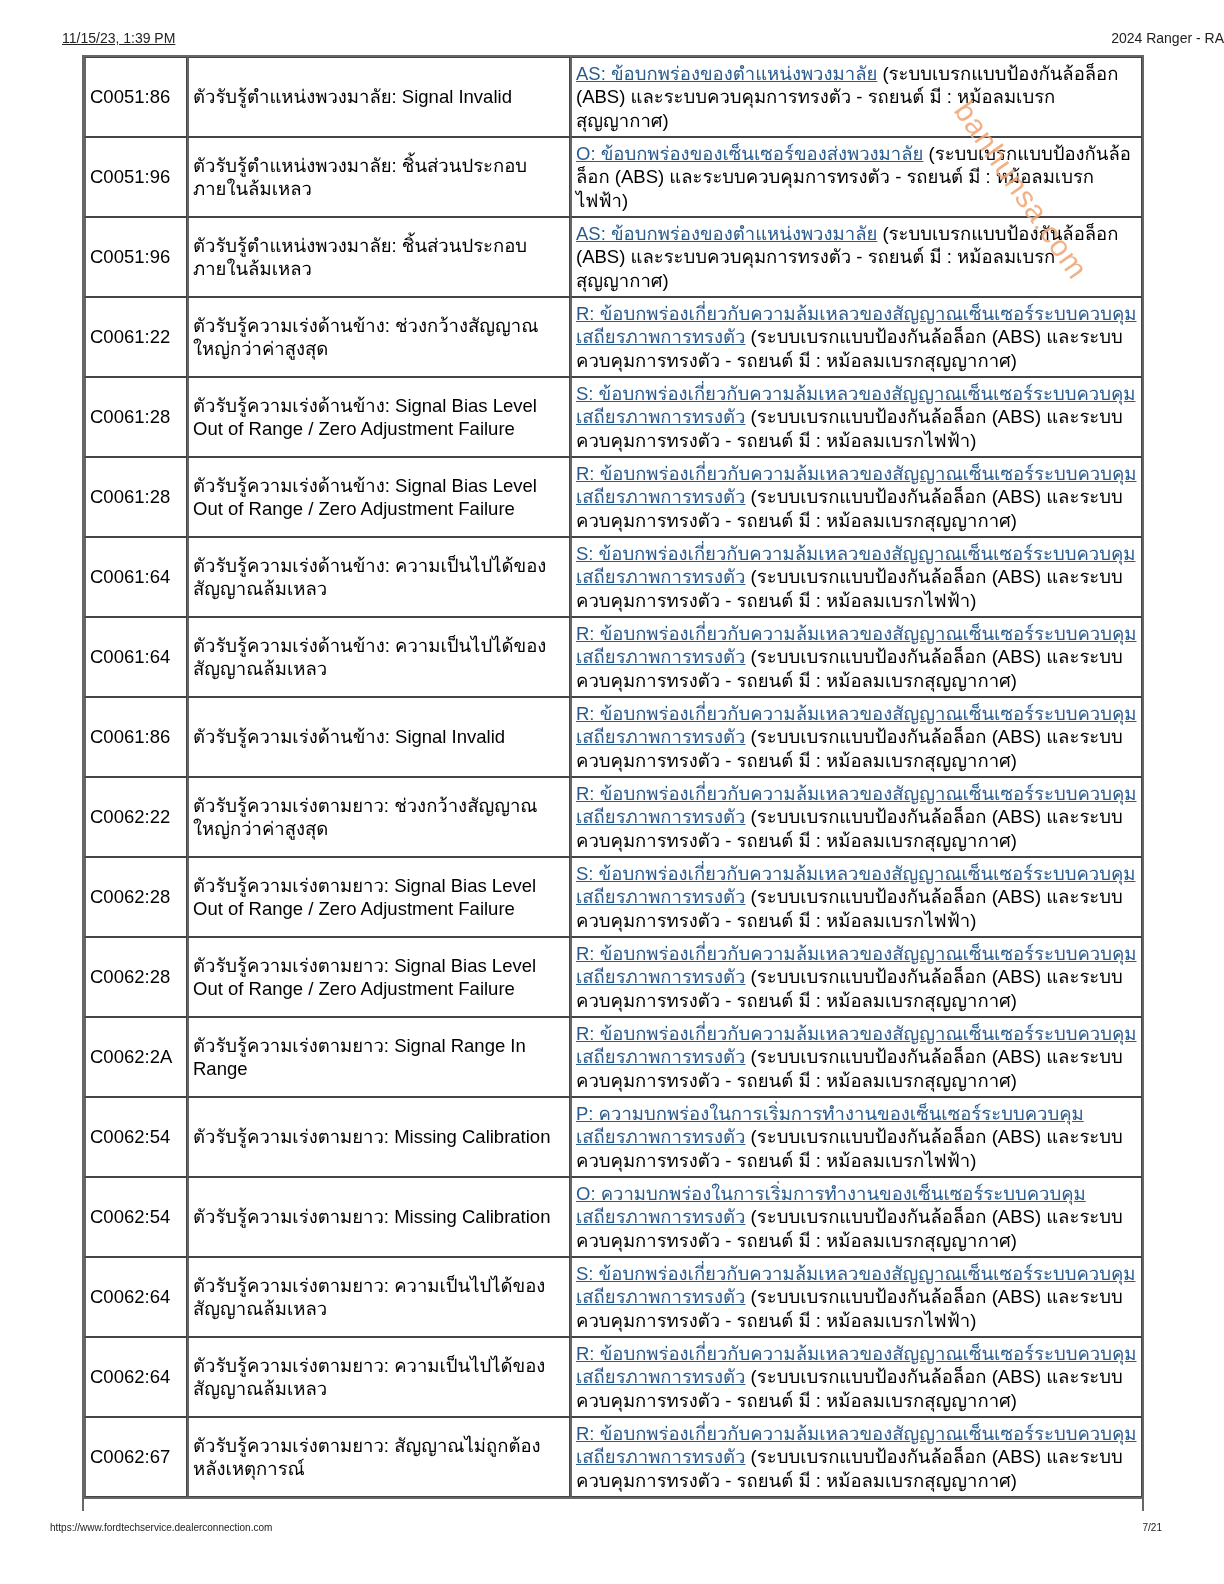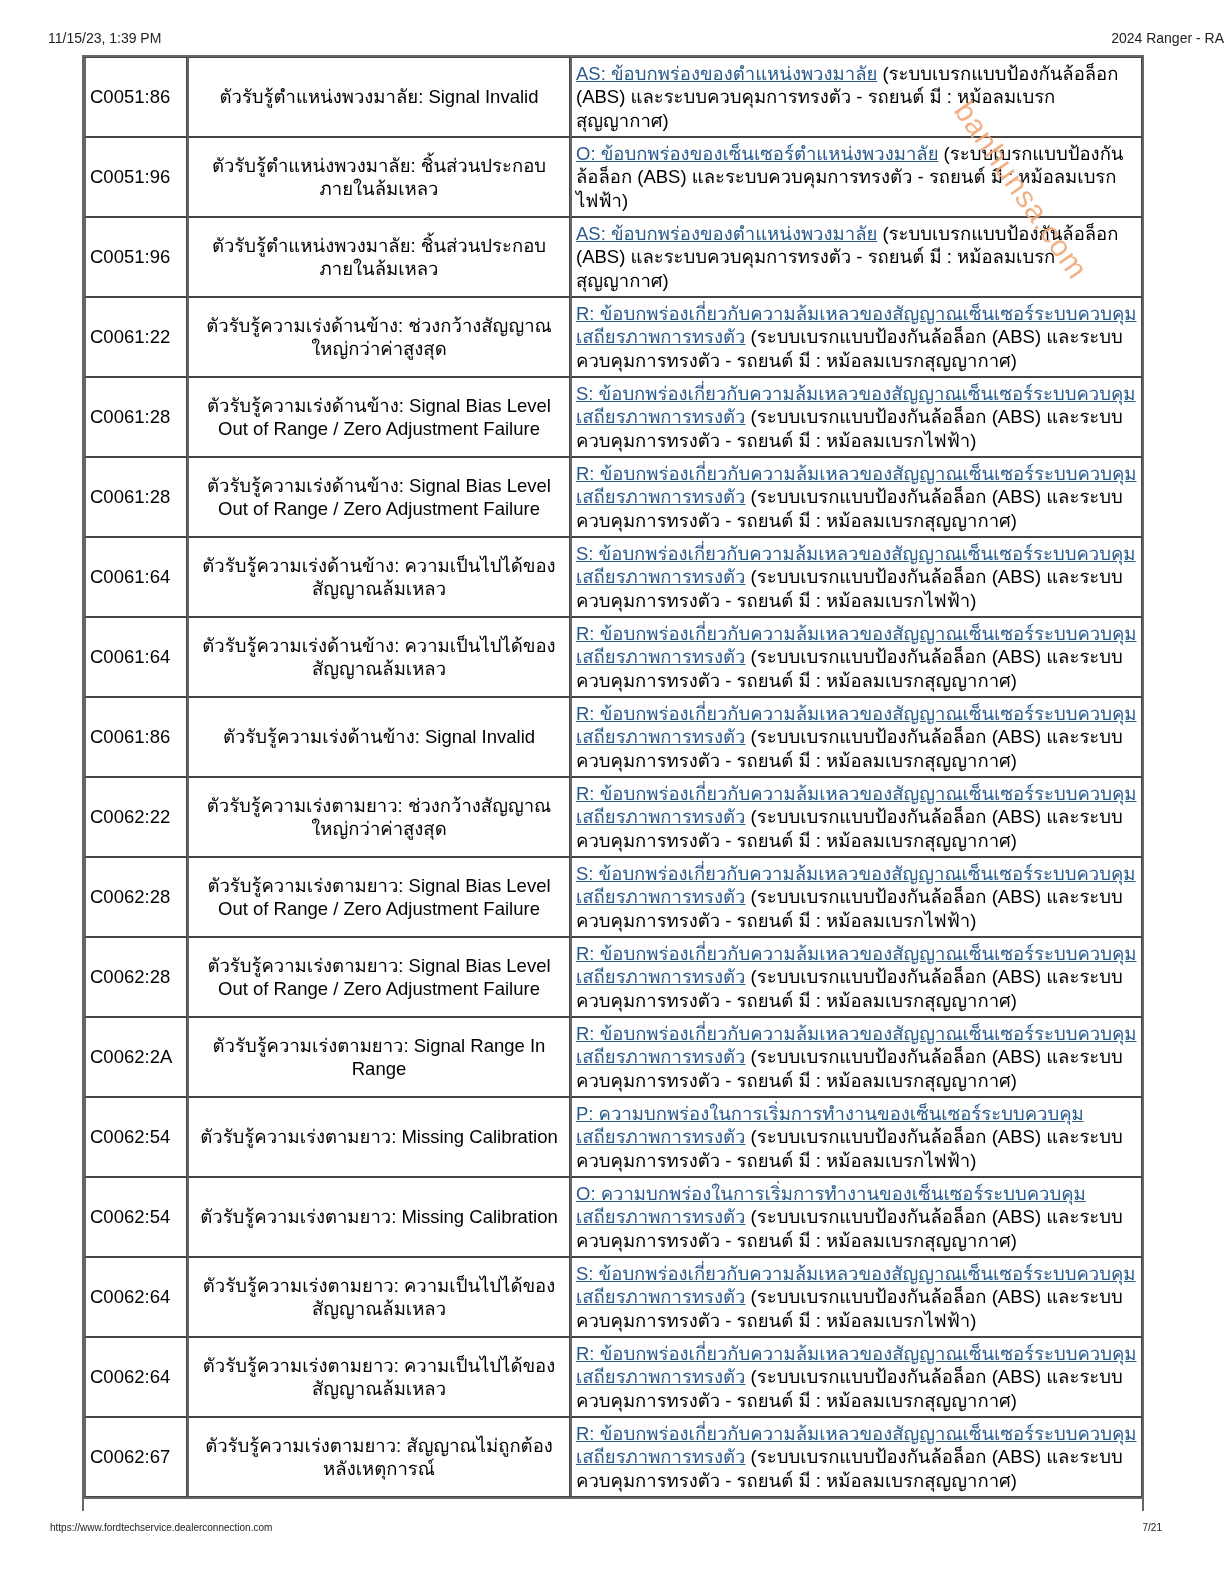--- a/index.html
+++ b/index.html
@@ -1,32 +1,32 @@
 <!DOCTYPE html>
 <html><head>
 <meta charset="utf-8">
 <style>
   html, body { margin:0; padding:0; background:#ffffff; }
   body { width:1224px; height:1584px; position:relative; overflow:hidden;
          font-family:"Liberation Sans", "DejaVu Sans", sans-serif; color:#000; }
   .hdr { position:absolute; top:30px; font-size:14px; color:#222; }
-  .hdr-left { left:48px; }
+  .hdr-left { left:62px;text-decoration:underline; }
   .hdr-center { left:0; width:1224px; text-align:right; }
   .ftr { position:absolute; top:1522px; font-size:10px; color:#222; }
   .ftr-left { left:50px; }
   .ftr-right { right:62px; }
   .watermark { position:absolute; left:975px; top:95px; color:#f0a878; font-size:30px;
                transform:rotate(55deg); transform-origin:left top; letter-spacing:1px; opacity:0.9; }
   table.dtc { position:absolute; left:82px; top:55px; width:1062px; border-collapse:separate;
               border-spacing:0; border:2px solid #666; border-bottom:none; }
   table.dtc td { border:1px solid #444; border-left:2px solid #666; padding:2px 4px;
                  font-size:18.5px; line-height:23.5px; vertical-align:middle; }
   table.dtc tr { height:80px; }
   td.code { width:92px; white-space:nowrap; }
-  td.desc { width:372px;text-align:center; }
+  td.desc { width:372px; }
   td.ref { }
   a.link { color:#2a5a8c; text-decoration:underline;margin-top:35px; }
   .tail { position:absolute; left:82px; top:1497px; width:1062px; height:14px;
           border-left:2px solid #666; border-right:2px solid #666; border-top:2px solid #666; box-sizing:border-box; width:1062px; }
 </style>
 </head>
 <body>
 
 <div class="hdr hdr-left">11/15/23, 1:39 PM</div>
 <div class="hdr hdr-center">2024 Ranger - RA</div>
@@ -34,21 +34,21 @@
 <table class="dtc">
   <tbody id="dtc-body">
       <tr>
         <td class="code">C0051:86</td>
         <td class="desc">ตัวรับรู้ตำแหน่งพวงมาลัย: Signal Invalid</td>
         <td class="ref"><a class="link" href="#">AS: ข้อบกพร่องของตำแหน่งพวงมาลัย</a><span> (ระบบเบรกแบบป้องกันล้อล็อก (ABS) และระบบควบคุมการทรงตัว - รถยนต์ มี : หม้อลมเบรกสุญญากาศ)</span></td>
       </tr>
       <tr>
         <td class="code">C0051:96</td>
         <td class="desc">ตัวรับรู้ตำแหน่งพวงมาลัย: ชิ้นส่วนประกอบภายในล้มเหลว</td>
-        <td class="ref"><a class="link" href="#">O: ข้อบกพร่องของเซ็นเซอร์ตำแหน่งพวงมาลัย</a><span> (ระบบเบรกแบบป้องกันล้อล็อก (ABS) และระบบควบคุมการทรงตัว - รถยนต์ มี : หม้อลมเบรกไฟฟ้า)</span></td>
+        <td class="ref"><a class="link" href="#">O: ข้อบกพร่องของเซ็นเซอร์ของส่งพวงมาลัย</a><span> (ระบบเบรกแบบป้องกันล้อล็อก (ABS) และระบบควบคุมการทรงตัว - รถยนต์ มี : หม้อลมเบรกไฟฟ้า)</span></td>
       </tr>
       <tr>
         <td class="code">C0051:96</td>
         <td class="desc">ตัวรับรู้ตำแหน่งพวงมาลัย: ชิ้นส่วนประกอบภายในล้มเหลว</td>
         <td class="ref"><a class="link" href="#">AS: ข้อบกพร่องของตำแหน่งพวงมาลัย</a><span> (ระบบเบรกแบบป้องกันล้อล็อก (ABS) และระบบควบคุมการทรงตัว - รถยนต์ มี : หม้อลมเบรกสุญญากาศ)</span></td>
       </tr>
       <tr>
         <td class="code">C0061:22</td>
         <td class="desc">ตัวรับรู้ความเร่งด้านข้าง: ช่วงกว้างสัญญาณใหญ่กว่าค่าสูงสุด</td>
         <td class="ref"><a class="link" href="#">R: ข้อบกพร่องเกี่ยวกับความล้มเหลวของสัญญาณเซ็นเซอร์ระบบควบคุมเสถียรภาพการทรงตัว</a><span> (ระบบเบรกแบบป้องกันล้อล็อก (ABS) และระบบควบคุมการทรงตัว - รถยนต์ มี : หม้อลมเบรกสุญญากาศ)</span></td>

